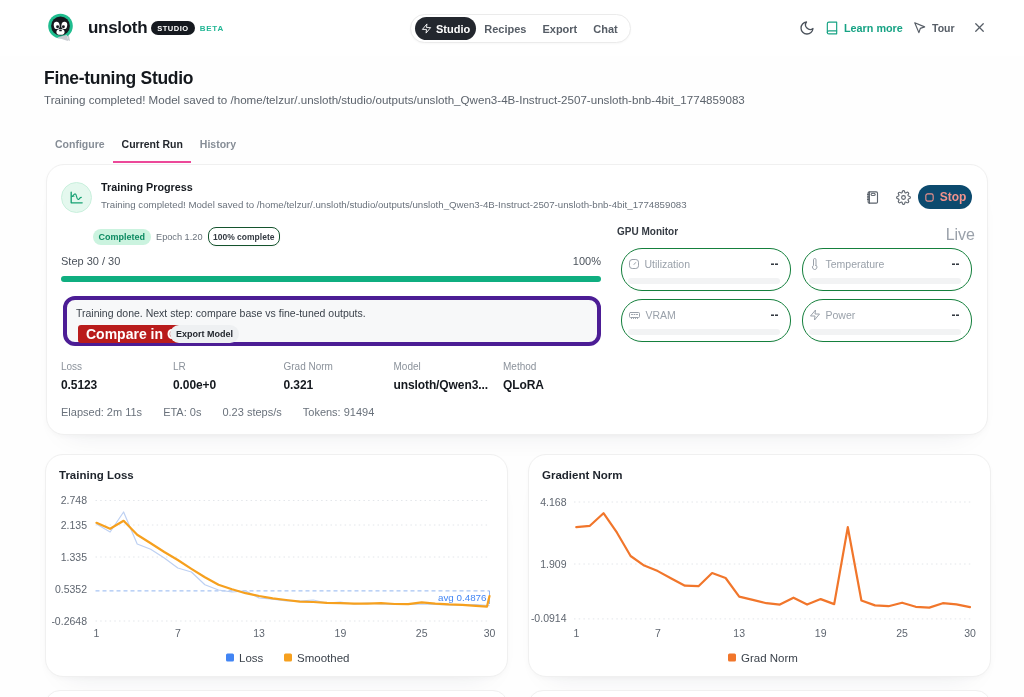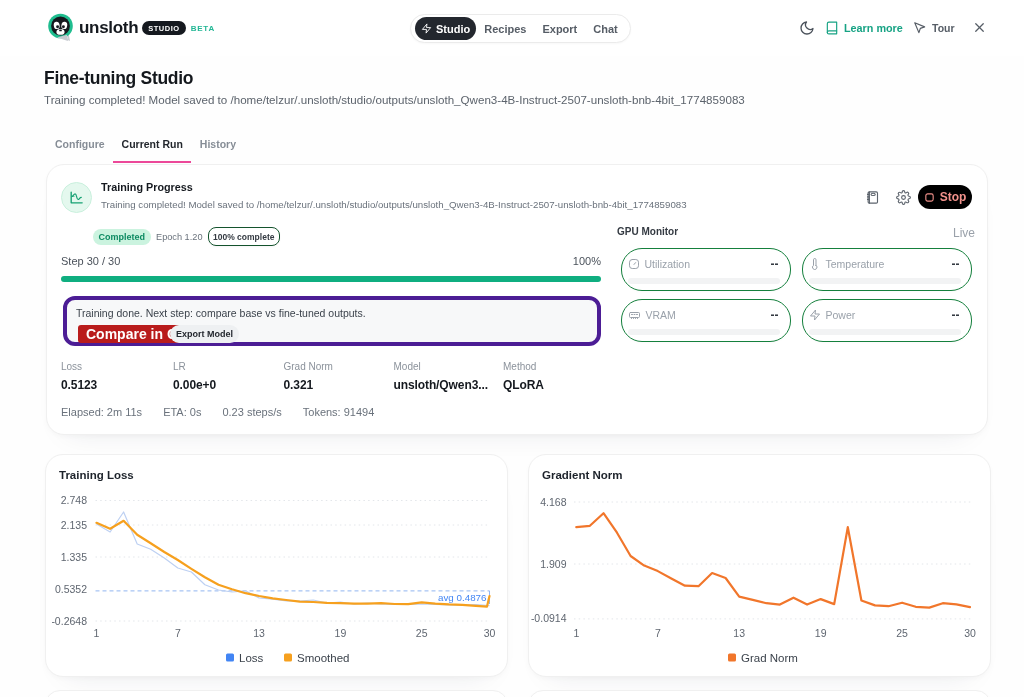--- a/index.html
+++ b/index.html
@@ -3,21 +3,21 @@
 <meta charset="utf-8">
 <style>
 * { margin:0; padding:0; box-sizing:border-box; }
 html,body { width:1024px; height:697px; overflow:hidden; }
 body { font-family:"Liberation Sans", sans-serif; background:#fefefe; color:#1c222b; position:relative; }
 svg { display:block; }
 
 
 .hdr { position:absolute; top:0; left:0; width:1024px; height:56px; background:#fff; }
 .logo { position:absolute; left:47px; top:13px; display:flex; align-items:center; }
-.logoword { font-size:17px; font-weight:bold; color:#15191f; letter-spacing:-0.3px; margin-left:4px; }
+.logoword { font-size:17px; font-weight:bold; color:#15191f; letter-spacing:-0.3px; margin-left:13px; }
 .studio-pill { margin-left:4px; background:#15191f; color:#fff; font-size:7.5px; font-weight:bold; letter-spacing:0.5px; padding:2.5px 6px; border-radius:7px; }
 .beta { margin-left:5px; color:#23b795; font-size:8px; font-weight:bold; letter-spacing:0.8px; }
 .nav { position:absolute; left:410px; top:14px; height:29px; background:#fff; border:1px solid #ebebeb; border-radius:15px; display:flex; align-items:center; padding:0 4px; box-shadow:0 1px 2px rgba(0,0,0,.03); }
 .nav .item { font-size:11px; color:#565d66; padding:0 8px; font-weight:bold; }
 .nav .active { background:#23272e; color:#fff; border-radius:12px; height:23px; display:flex; align-items:center; gap:4px; padding:0 6px; font-weight:bold; font-size:11px; }
 .hdr-right { position:absolute; left:0; top:0; width:1024px; height:56px; }
 .hic { position:absolute; top:20px; }
 .learn,.tour { position:absolute; top:21px; }
 .learn { color:#17a384; font-size:10.8px; font-weight:bold; display:flex; align-items:center; gap:5px; }
 .tour { color:#565d66; font-size:10.5px; font-weight:bold; display:flex; align-items:center; gap:5px; }
@@ -32,21 +32,21 @@
 .tab.on { color:#22262c; border-bottom:2px solid #ec4899; }
 
 
 .card { position:absolute; background:#fff; border:1px solid #f0f0f0; border-radius:18px; box-shadow:0 16px 28px -22px rgba(30,40,60,.13), 0 2px 5px rgba(30,40,60,.025); }
 #maincard { left:46px; top:164px; width:942px; height:271px; }
 
 .tp-ico { position:absolute; left:14px; top:17px; width:31px; height:31px; border-radius:50%; background:#e4f8ee; border:1px solid #c9f0dd; display:flex; align-items:center; justify-content:center; }
 .tp-title { position:absolute; left:54px; top:16px; font-size:10.8px; font-weight:bold; color:#15191f; }
 .tp-sub { position:absolute; left:54px; top:34px; font-size:9.7px; color:#6a727c; }
 .icbtn { position:absolute; top:25px; width:15px; height:15px; color:#5c636c; }
-.stopbtn { position:absolute; right:15px; top:20px; height:24px; width:54px; border-radius:12px; background:#000000; color:#f2928c; font-size:12px; font-weight:bold; display:flex; align-items:center; justify-content:center; gap:5px; }
+.stopbtn { position:absolute; right:15px; top:20px; height:24px; width:54px; border-radius:12px; background:#0c4a6e; color:#f2928c; font-size:12px; font-weight:bold; display:flex; align-items:center; justify-content:center; gap:5px; }
 
 .badges { position:absolute; left:12.5px; top:62px; display:flex; align-items:center; gap:5px; }
 .b-completed { background:#cbf3df; color:#0c8a61; font-size:9px; font-weight:bold; padding:3px 6px; border-radius:8px;margin-left:33px; }
 .b-epoch { color:#6a727c; font-size:9.2px; padding:0 0px; }
 .b-outline { border:1px solid #14532d; color:#343a42; font-size:8.5px; font-weight:bold; padding:3.5px 4.5px; border-radius:8px; box-shadow:0 1px 2px rgba(0,0,0,.04); }
 
 .steprow { position:absolute; left:14px; top:90px; width:540px; display:flex; justify-content:space-between; font-size:11px; color:#4b525b; }
 .pbar { position:absolute; left:14px; top:111px; width:540px; height:6px; border-radius:3px; background:#0fae80; }
 
 .msgbox { position:absolute; left:16px; top:131px; width:538px; height:50px; background:#f7f8f9; border:4px solid #4c1d95; border-radius:12px; padding:7px 9px; }
@@ -56,21 +56,21 @@
 
 .stats { position:absolute; left:14px; top:196px; width:560px; display:flex; }
 .stat { }
 .stat .l { font-size:10px; color:#8b929b; }
 .stat .v { font-size:12px; font-weight:bold; color:#15191f; margin-top:6px; letter-spacing:-0.1px; }
 .foot { position:absolute; left:14px; top:241px; font-size:11px; color:#6a727c; }
 
 
 .gpuhead { position:absolute; left:570px; top:61px; width:358px; display:flex; justify-content:space-between; }
 .gpuhead .a { font-size:10px; font-weight:bold; color:#343a42; }
-.gpuhead .b { font-size:12px; color:#9aa1aa; }
+.gpuhead .b { font-size:16px; color:#9aa1aa; }
 .gbox { position:absolute; width:170px; height:42.5px; border:1px solid #15803d; border-radius:21px; background:#fff; box-shadow:0 1px 3px rgba(0,0,0,.02); }
 .gbox .row { position:absolute; left:6px; right:11px; top:8px; display:flex; align-items:center; gap:5px; color:#9aa1aa; font-size:10.5px; }
 .gbox .dd { margin-left:auto; color:#343a42; font-weight:bold; font-size:12px; }
 .gbox .bar { position:absolute; left:6px; right:10px; top:29px; height:5.5px; border-radius:3px; background:#f2f3f4; }
 
 
 #lchart { left:45px; top:454px; width:463px; height:223px; }
 #rchart { left:528px; top:454px; width:463px; height:223px; }
 #bl1 { left:45px; top:690px; width:463px; height:30px; }
 #bl2 { left:528px; top:690px; width:463px; height:30px; }

